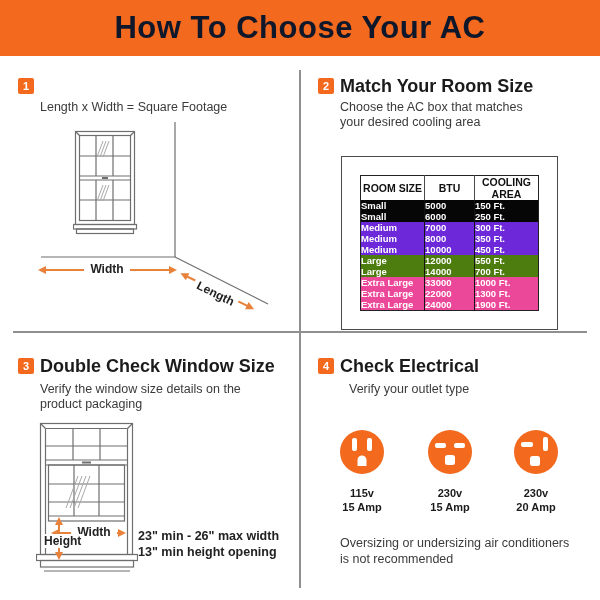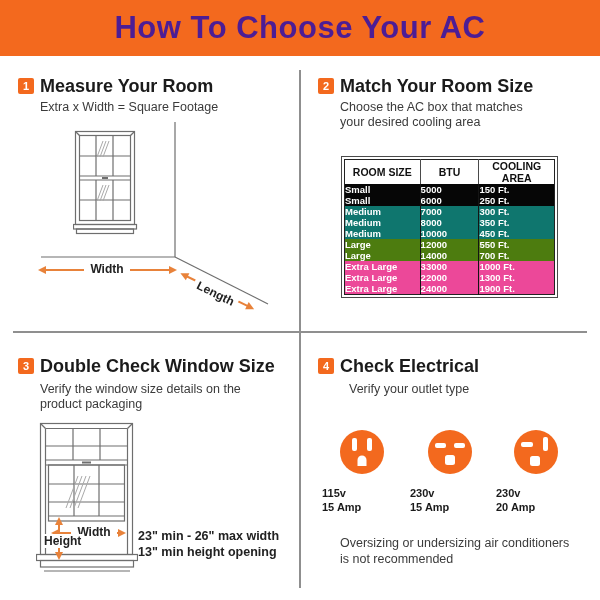--- a/index.html
+++ b/index.html
@@ -3,21 +3,21 @@
 <meta charset="utf-8">
 <style>
   * { margin:0; padding:0; box-sizing:border-box; }
   html,body { background:#ffffff; }
   body { font-family:"Liberation Sans","DejaVu Sans",sans-serif; }
   .page { position:relative; width:600px; height:600px; background:#fff; overflow:hidden; }
 
   
   .banner { position:absolute; left:0; top:0; width:600px; height:56px; background:#F3691E;
             display:flex; align-items:center; justify-content:center; }
-  .banner h1 { color:#4c1d95; font-size:31px; font-weight:700; letter-spacing:.5px; }
+  .banner h1 { color:#0f172a; font-size:31px; font-weight:700; letter-spacing:.5px; }
 
   
   .vdivider { position:absolute; left:299px; top:70px; width:2px; height:518px; background:#8f8f8f; }
   .hdivider { position:absolute; left:13px; top:331px; width:574px; height:2px; background:#8f8f8f; }
 
   
   .badge { position:absolute; width:16px; height:16px; background:#F3691E; border-radius:2px;
            color:#fff; font-size:11px; font-weight:700; text-align:center; line-height:16px; }
   .qtitle { position:absolute; font-size:18px; font-weight:700; color:#1b1b1b; white-space:nowrap; }
   .sub { position:absolute; font-size:12.5px; color:#3b3b3b; line-height:15px; white-space:nowrap; }
@@ -40,53 +40,52 @@
                text-align:center; line-height:14px; }
   .length-label { transform:rotate(26deg); transform-origin:0 50%; padding:0 4px; }
 
   svg.illus { position:absolute; }
   svg.illus line, svg.illus rect.frame, svg.illus path.frame { stroke:#6e6e6e; stroke-width:1.2; fill:none; }
   svg.illus line.hatch { stroke:#a9a9a9; stroke-width:1; }
   svg.illus rect.handle { fill:#6e6e6e; stroke:none; }
 
   
   .table-wrap { position:absolute; left:341px; top:156px; width:217px; background:#fff;
-                border:1px solid #4a4a4a; padding:2px; }
+                border:1px solid #4a4a4a; padding:18px; }
   .table-wrap table { width:100%; border-collapse:collapse; table-layout:fixed; border:1px solid #222; }
   .table-wrap th { font-size:10.5px; font-weight:700; color:#101010; height:16px; text-align:center;
                    border-right:1px solid #4a4a4a; background:#fff; overflow:hidden; }
   .table-wrap th:last-child { border-right:none; }
   .table-wrap td { font-size:9.5px; font-weight:700; color:#ffffff; height:11px; line-height:11px;
                    text-align:left; padding:0; border-right:1px solid #141414; overflow:hidden; }
   .table-wrap td:last-child { border-right:none; }
   tr.tier-black  { background:#060606; }
-  tr.tier-blue   { background:#0f766e; }
+  tr.tier-blue   { background:#6d28d9; }
   tr.tier-purple { background:#4d7c0f; }
   tr.tier-green  { background:#ec4899; }
 
   
-  .outlet { position:absolute; width:80px; }
+  .outlet { position:absolute; width:80px; text-align:center; }
   .outlet svg { display:block; margin:0 auto 11px auto; }
   .outlet-line { font-size:11px; font-weight:700; color:#1b1b1b; line-height:14px; }
 </style>
 </head>
 <body>
 
 <div class="page">
 
   <header class="banner">
     <h1>How To Choose Your AC</h1>
   </header>
 
   <div class="vdivider"></div>
   <div class="hdivider"></div>
 
   <div class="badge" style="left:18px; top:78px;">1</div>
-  <div class="qtitle" style="left:40px; top:76px;">Measure Your Room</div>
-  <div class="sub" style="left:40px; top:100px;">Extra x Width = Square Footage</div>
+  <div class="sub" style="left:40px; top:100px;">Length x Width = Square Footage</div>
 
   <svg class="illus" style="left:20px; top:118px;" width="260" height="195" viewBox="0 0 260 195">
     <line x1="155" y1="4" x2="155" y2="139"></line>
     <line x1="21" y1="139" x2="155" y2="139"></line>
     <line x1="155" y1="139" x2="248" y2="186"></line>
   </svg>
 
   <svg class="illus" style="left:73px; top:129px;" width="70" height="106" viewBox="0 0 70 106">
     <rect class="frame" x="2.5" y="2.5" width="59" height="93"></rect>
     <rect class="frame" x="6.5" y="6.5" width="51" height="85"></rect>

